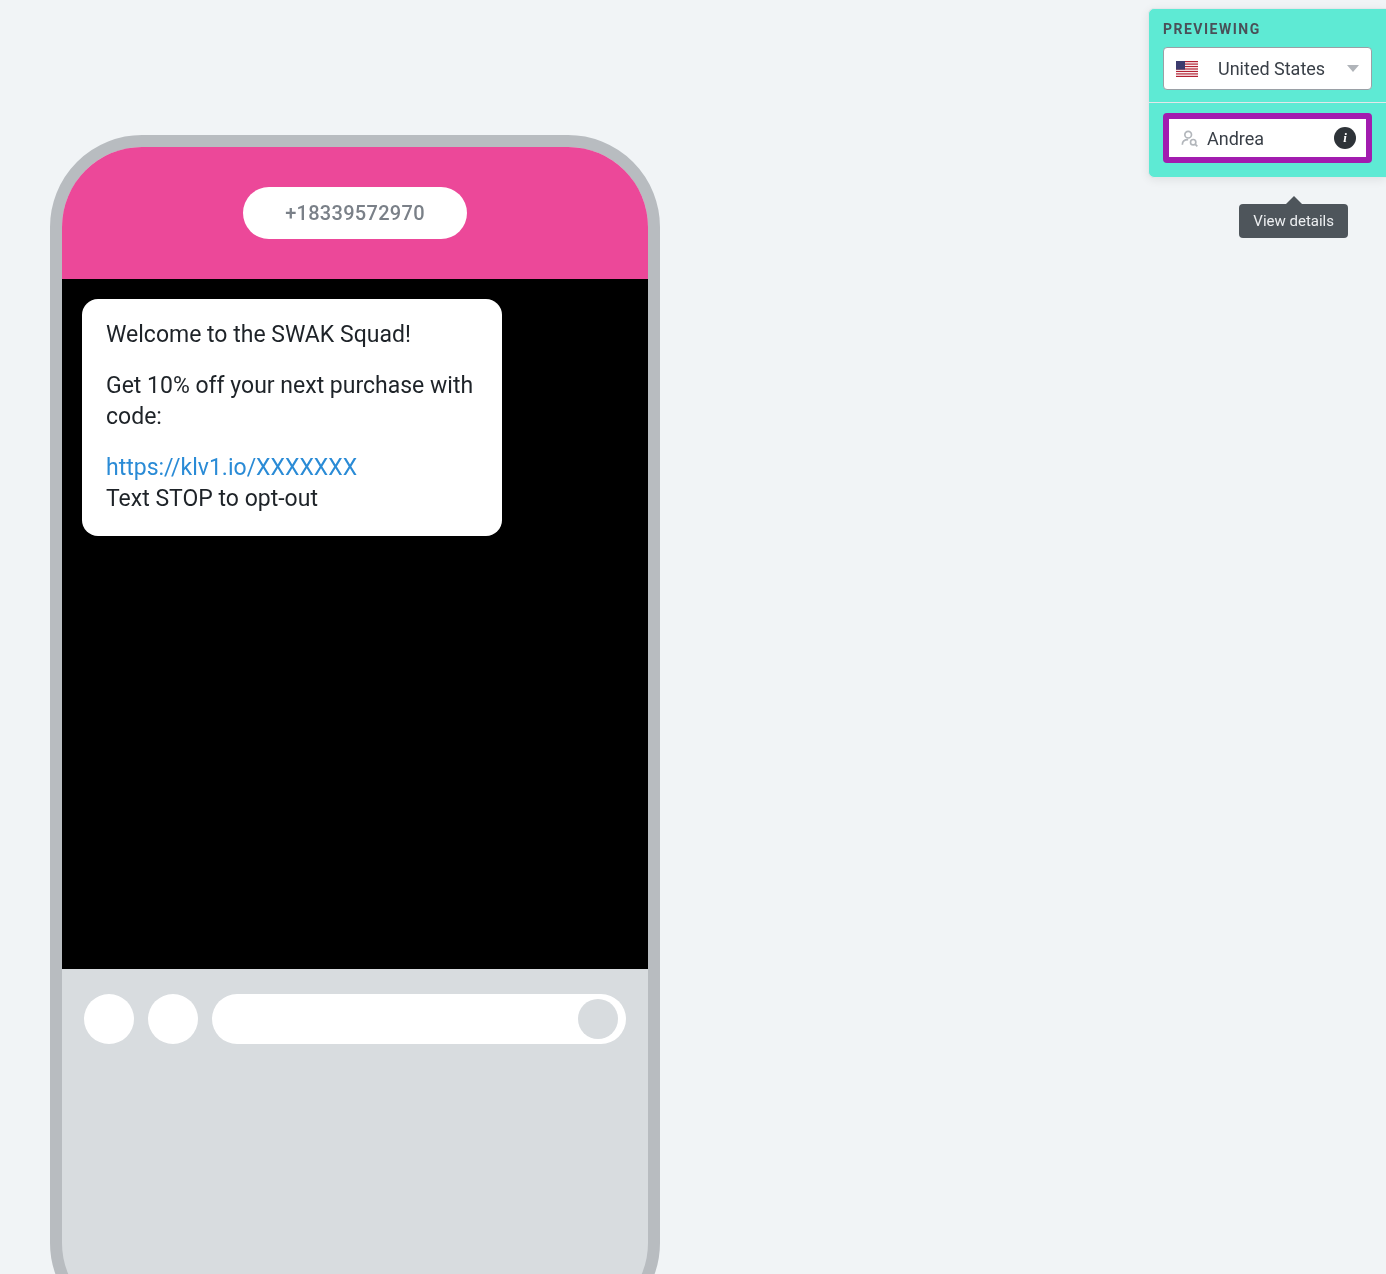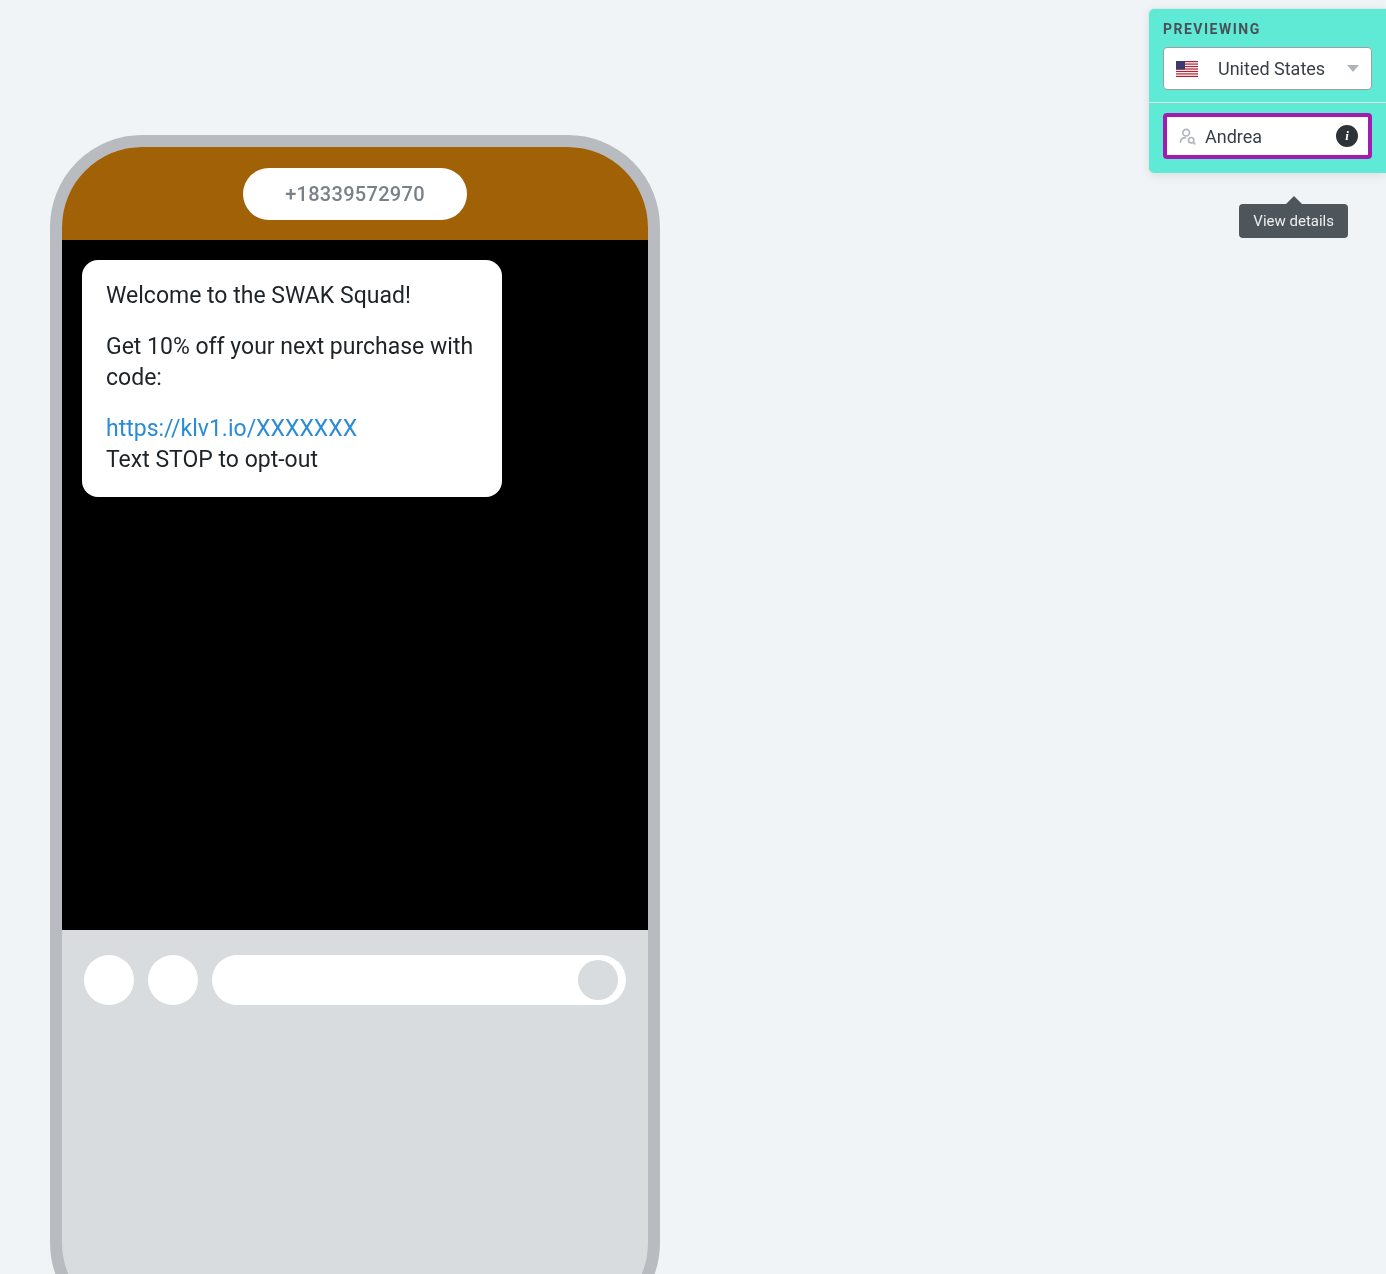--- a/index.html
+++ b/index.html
@@ -22,22 +22,22 @@
       left: 50px;
       top: 135px;
       width: 610px;
       height: 1200px;
       border: 12px solid #b8bcc0;
       border-radius: 92px;
       background: #d8dcdf;
       overflow: hidden;
     }
     .phone-header {
-      height: 93px;
-      background: #a16207;
+      height: 132px;
+      background: #ec4899;
       display: flex;
       align-items: center;
       justify-content: center;
     }
     .sender-pill {
       background: #ffffff;
       border-radius: 30px;
       padding: 14px 42px;
       color: #7a8088;
       font-size: 20px;
@@ -156,21 +156,21 @@
       border-right: 6px solid transparent;
       border-top: 7px solid #b0b4b9;
       flex: none;
     }
     .panel-divider {
       height: 1px;
       background: #e4e7ea;
       margin: 12px -14px 10px -14px;
     }
     .recipient-select {
-      border: 4px solid #a21caf;
+      border: 6px solid #a21caf;
       border-radius: 4px;
       padding: 8px 10px;
       display: flex;
       align-items: center;
       gap: 8px;
       background: #ffffff;
     }
     .search-person-icon {
       width: 20px;
       height: 20px;

